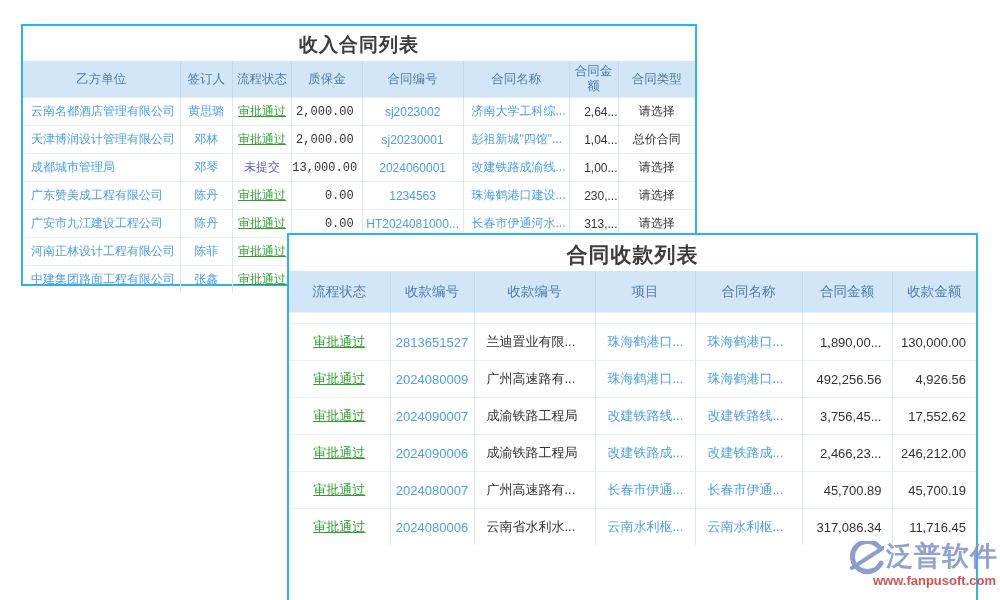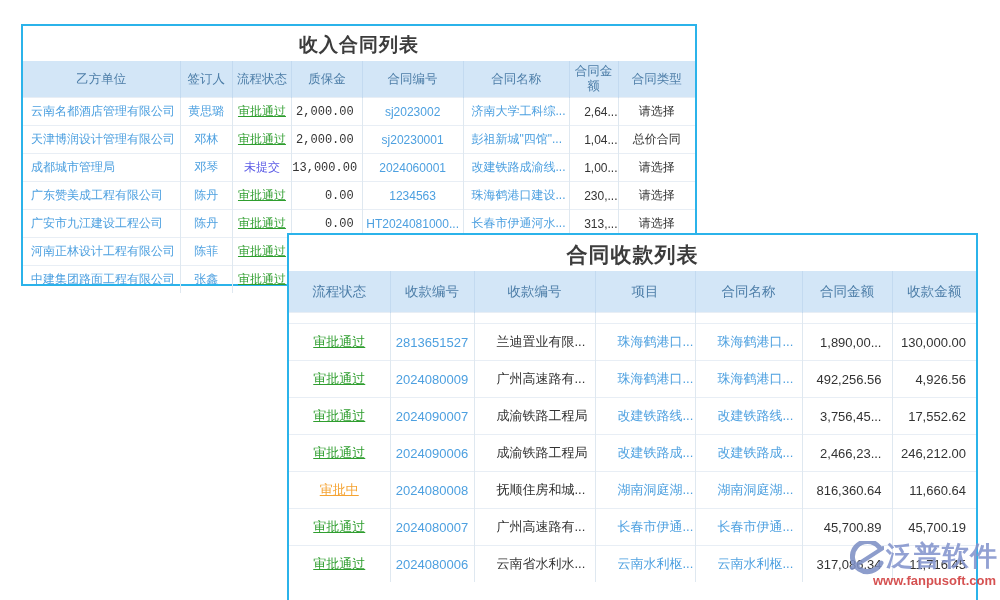--- a/index.html
+++ b/index.html
@@ -33,21 +33,21 @@
   }
   #win1 td{height:27px;font-size:12px;}
   #win2 td{height:36px;font-size:13px;}
   #win2 tr.spacer td{height:10px;border-top:1px solid #e8eef5;}
   
   #win1 .al{text-align:left;padding-left:8px;}
   #win1 .ac{text-align:center;}
   #win1 .ar{text-align:right;padding-right:8px;font-family:Liberation Mono, monospace;}
   #win1 .al-sm{text-align:right;}
   
-  #win2 .al{text-align:left;padding-left:22px;}
+  #win2 .al{text-align:left;padding-left:12px;}
   #win2 .ac{text-align:center;}
   #win2 .ar{text-align:right;padding-right:10px;}
   .t-blue{color:#4da0e0;}
   .t-dark{color:#333;}
   
   #t1body tr:nth-child(7) td:nth-child(4){text-align:left;padding-left:4px;}
   
   .watermark{position:absolute;right:2px;top:541px;z-index:10;text-align:right;opacity:0.88;}
   .wm-row{display:flex;justify-content:flex-end;height:34px;}
   .wm-icon{display:inline-block;width:34px;height:34px;margin-right:2px;}
@@ -220,29 +220,20 @@
         <tr>
           <td class="ac"><span style="color: rgb(47, 158, 47); text-decoration: underline;">审批通过</span></td>
           <td class="ac t-blue"><span>2024090006</span></td>
           <td class="al t-dark"><span>成渝铁路工程局</span></td>
           <td class="al t-blue"><span>改建铁路成...</span></td>
           <td class="al t-blue"><span>改建铁路成...</span></td>
           <td class="ar t-dark"><span>2,466,23...</span></td>
           <td class="ar t-dark"><span>246,212.00</span></td>
         </tr>
         <tr>
-          <td class="ac"><span style="color: rgb(245, 163, 50); text-decoration: underline;">审批中</span></td>
-          <td class="ac t-blue"><span>2024080008</span></td>
-          <td class="al t-dark"><span>抚顺住房和城...</span></td>
-          <td class="al t-blue"><span>湖南洞庭湖...</span></td>
-          <td class="al t-blue"><span>湖南洞庭湖...</span></td>
-          <td class="ar t-dark"><span>816,360.64</span></td>
-          <td class="ar t-dark"><span>11,660.64</span></td>
-        </tr>
-        <tr>
           <td class="ac"><span style="color: rgb(47, 158, 47); text-decoration: underline;">审批通过</span></td>
           <td class="ac t-blue"><span>2024080007</span></td>
           <td class="al t-dark"><span>广州高速路有...</span></td>
           <td class="al t-blue"><span>长春市伊通...</span></td>
           <td class="al t-blue"><span>长春市伊通...</span></td>
           <td class="ar t-dark"><span>45,700.89</span></td>
           <td class="ar t-dark"><span>45,700.19</span></td>
         </tr>
         <tr>
           <td class="ac"><span style="color: rgb(47, 158, 47); text-decoration: underline;">审批通过</span></td>

